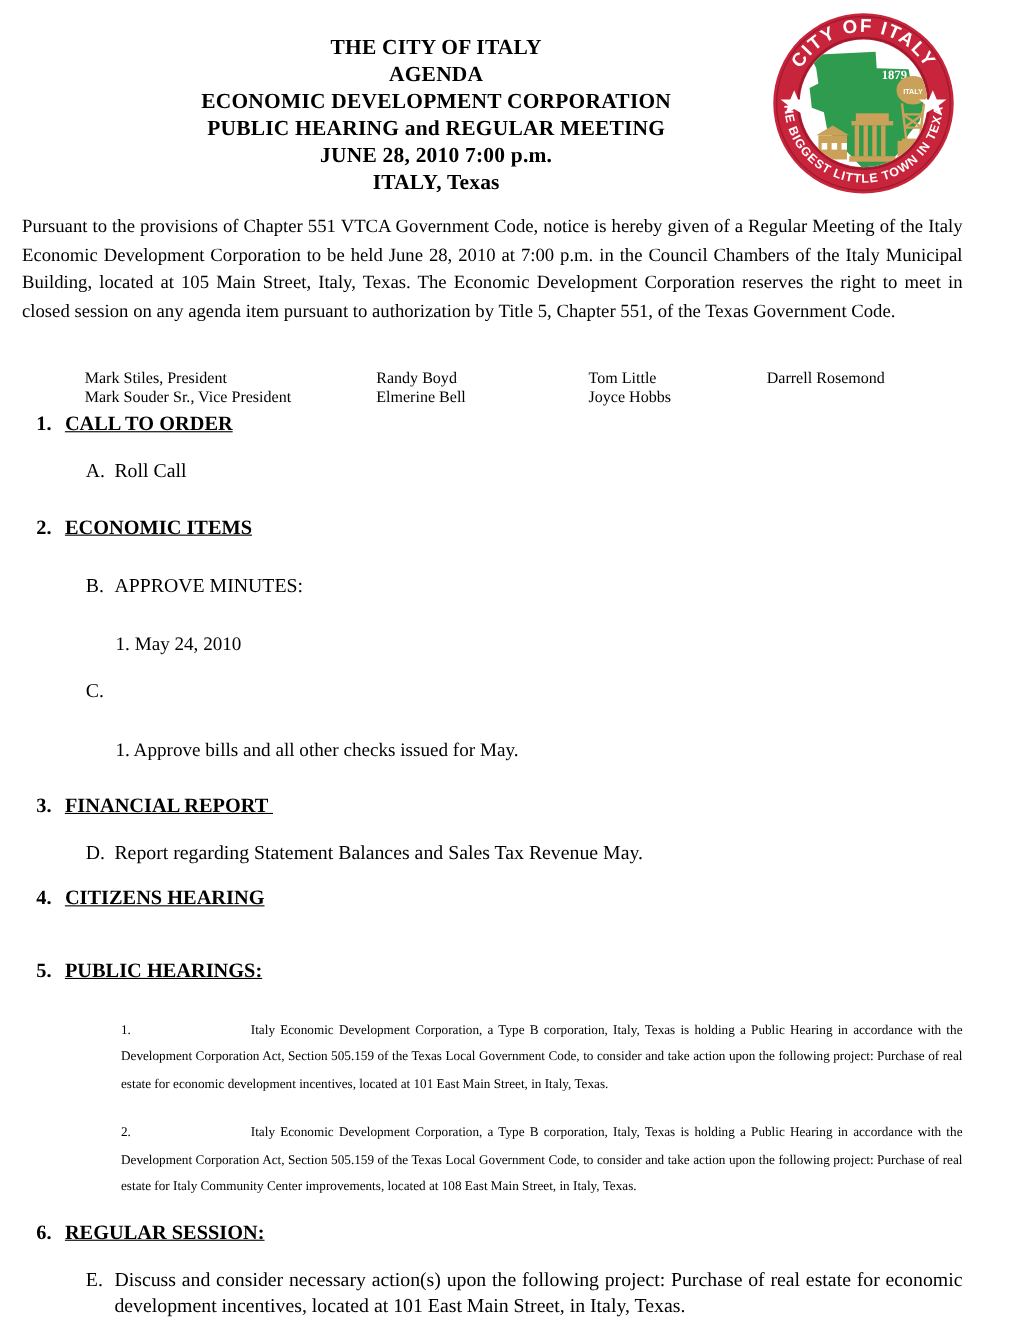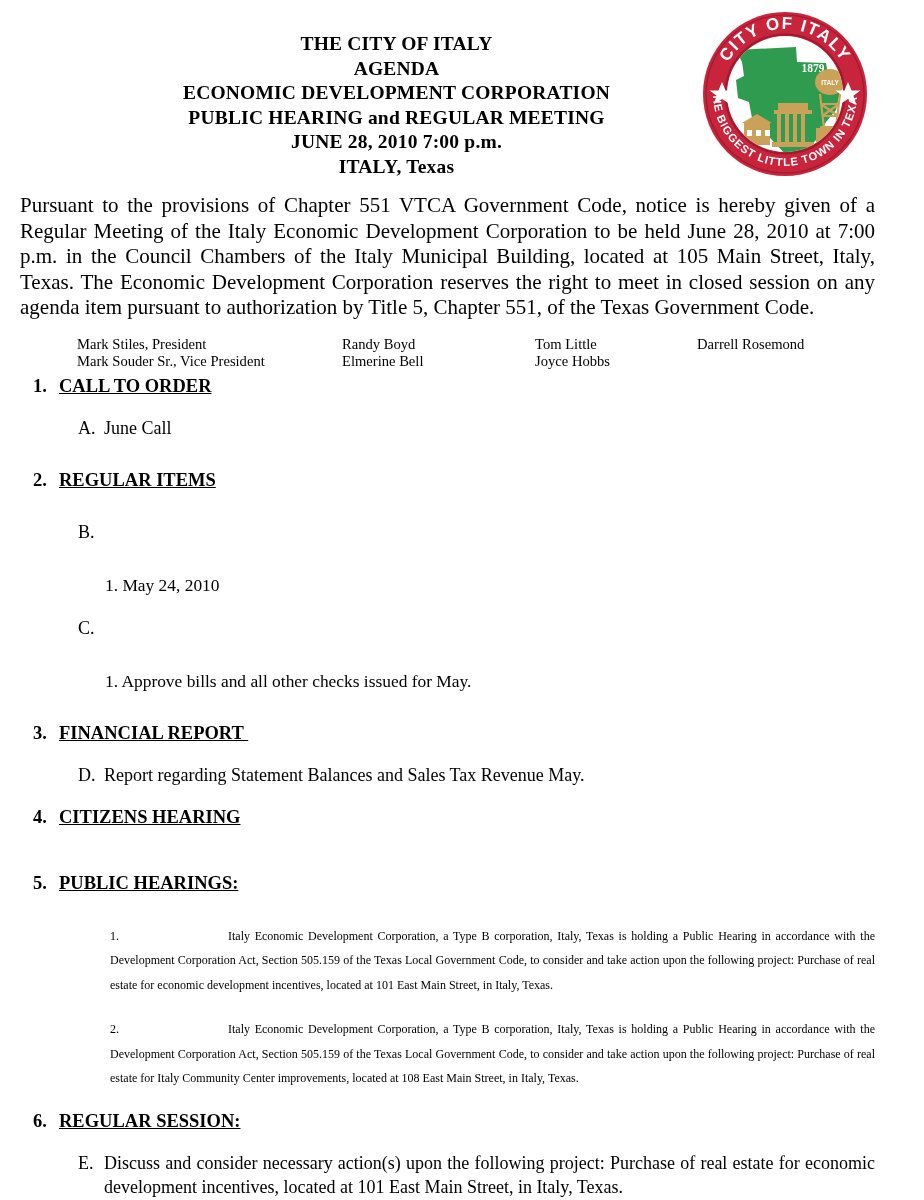--- a/index.html
+++ b/index.html
@@ -49,21 +49,21 @@
     height: 172px;
   }
   .seal-wrap svg { display: block; }
 
   
   .notice {
     position: absolute;
     left: 20px;
     top: 193px;
     width: 855px;
-    font-size: 21px;
+    font-size: 17px;
     line-height: 25.6px;
     text-align: justify;
     text-justify: inter-word;
   }
 
   
   .members {
     position: absolute;
     left: 77px;
     top: 336px;
@@ -244,32 +244,33 @@
 
   <div class="agenda">
 
     <div class="sec">
       <span class="sec-num">1.</span>
       <span class="sec-title">CALL TO ORDER</span>
     </div>
     <div class="gap-md"></div>
     <div class="sub">
       <span class="sub-letter">A.</span>
-      <span class="sub-text">June Call</span>
+      <span class="sub-text">Roll Call</span>
     </div>
 
     <div class="gap-lg"></div>
 
     <div class="sec">
       <span class="sec-num">2.</span>
-      <span class="sec-title">REGULAR ITEMS</span>
+      <span class="sec-title">ECONOMIC ITEMS</span>
     </div>
     <div class="gap-lg"></div>
     <div class="sub">
       <span class="sub-letter">B.</span>
+      <span class="sub-text">APPROVE MINUTES:</span>
     </div>
     <div class="subsub">1.  May 24, 2010</div>
 
     <div class="gap-md"></div>
 
     <div class="sub">
       <span class="sub-letter">C.</span>
     </div>
     <div class="subsub">1.  Approve bills and all other checks issued for May.</div>
 

